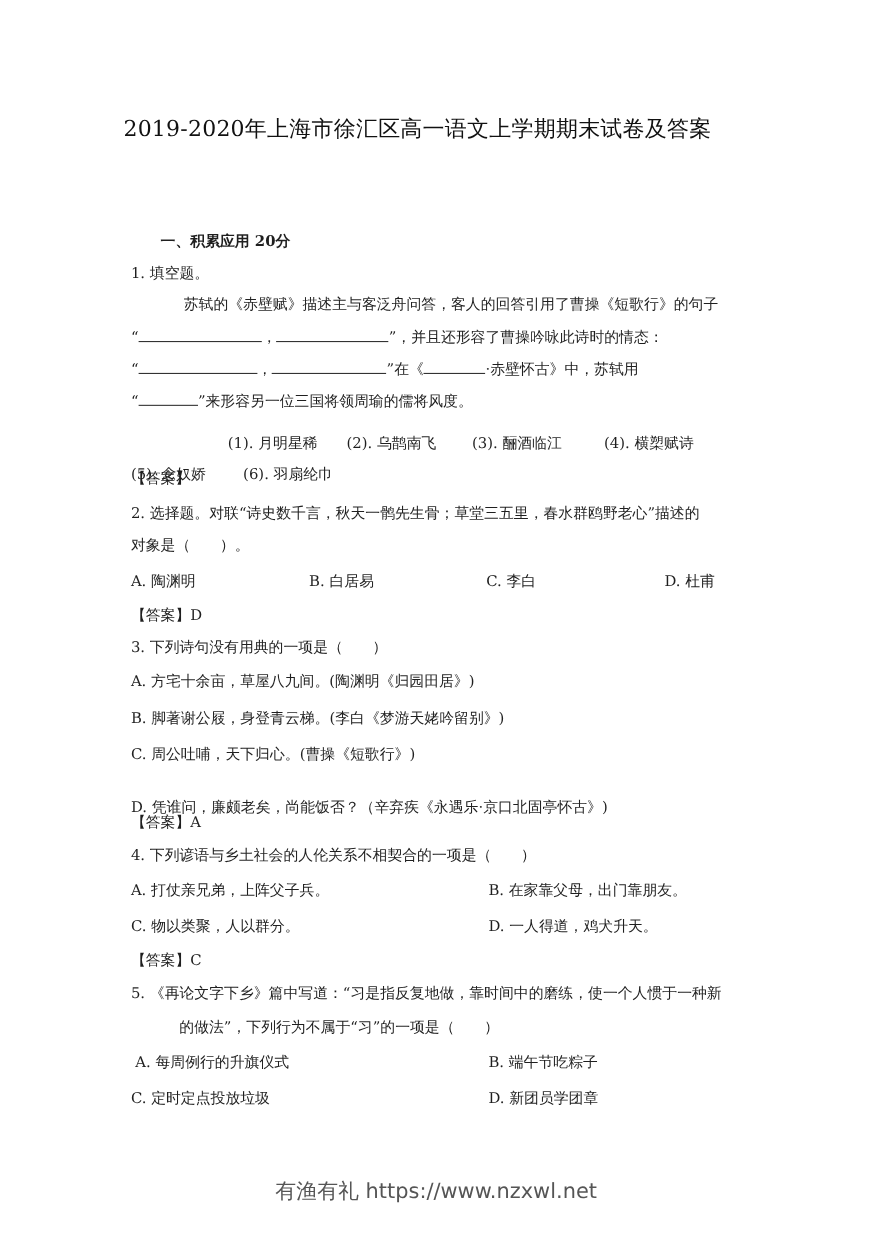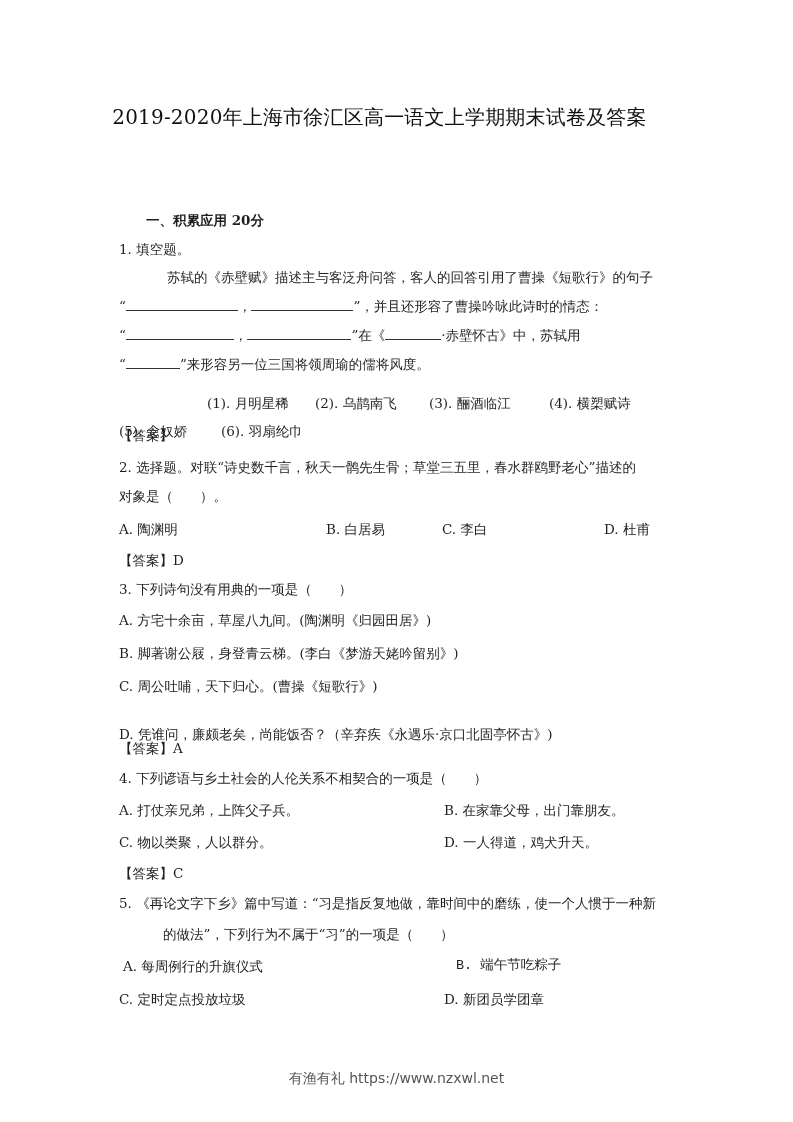--- a/index.html
+++ b/index.html
@@ -5,21 +5,21 @@
   html, body { margin: 0; padding: 0; background: #ffffff; }
   body { width: 793px; height: 1122px; position: relative; overflow: hidden;
          font-family: "DejaVu Serif", "Liberation Serif", serif; color: #1a1a1a; }
   .title { position: absolute; top: 104px; left: 0; width: 759px; text-align: center;
            font-size: 20px; letter-spacing: 0.2px; color: #111; }
   .line { position: absolute; left: 119px; font-size: 13.5px; line-height: 18px; white-space: nowrap; color: #1f1f1f; }
   .section { font-weight: bold; margin-left: 27px; }
   .blank { display: inline-block; border-bottom: 1px solid #333; height: 13px; vertical-align: baseline; }
   .col { position: absolute; white-space: nowrap; }
   .footer { position: absolute; top: 1070px; left: 0; width: 793px; text-align: center;
-            font-family: "DejaVu Sans", "Liberation Sans", sans-serif; font-size: 14px; color: #555; }
+            font-family: "DejaVu Sans", "Liberation Sans", sans-serif; font-size: 19px; color: #555; }
 </style>
 </head>
 <body>
 
 <div>
 
   <div class="title">2019-2020年上海市徐汇区高一语文上学期期末试卷及答案</div>
 
   <div class="line section" style="top:211px;">一、积累应用 20分</div>
 
@@ -46,21 +46,21 @@
   </div>
   <div class="line" style="top:422px; width:560px;">
     <span class="col" style="left:0;">(5). 念奴娇</span>
     <span class="col" style="left:102px;">(6). 羽扇纶巾</span>
   </div>
 
   <div class="line" style="top:458px;">2. 选择题。对联“诗史数千言，秋天一鹘先生骨；草堂三五里，春水群鸥野老心”描述的</div>
   <div class="line" style="top:487px;">对象是（　　）。</div>
   <div class="line" style="top:520px; width:560px;">
     <span class="col" style="left:0;">A. 陶渊明</span>
-    <span class="col" style="left:162px;margin-left:45px;">B. 白居易</span>
+    <span class="col" style="left:162px;">B. 白居易</span>
     <span class="col" style="left:323px;">C. 李白</span>
     <span class="col" style="left:485px;">D. 杜甫</span>
   </div>
   <div class="line" style="top:551px;">【答案】D</div>
 
   <div class="line" style="top:580px;">3. 下列诗句没有用典的一项是（　　）</div>
   <div class="line" style="top:611px;">A. 方宅十余亩，草屋八九间。(陶渊明《归园田居》)</div>
   <div class="line" style="top:644px;">B. 脚著谢公屐，身登青云梯。(李白《梦游天姥吟留别》)</div>
   <div class="line" style="top:677px;">C. 周公吐哺，天下归心。(曹操《短歌行》)</div>
   <div class="line" style="top:709px;margin-top:16px;">D. 凭谁问，廉颇老矣，尚能饭否？（辛弃疾《永遇乐·京口北固亭怀古》)</div>
@@ -74,21 +74,21 @@
   <div class="line" style="top:833px; width:560px;">
     <span class="col" style="left:0;">C. 物以类聚，人以群分。</span>
     <span class="col" style="left:325px;">D. 一人得道，鸡犬升天。</span>
   </div>
   <div class="line" style="top:864px;">【答案】C</div>
 
   <div class="line" style="top:894px;">5. 《再论文字下乡》篇中写道：“习是指反复地做，靠时间中的磨练，使一个人惯于一种新</div>
   <div class="line" style="top:925px;padding-left:44px;">的做法”，下列行为不属于“习”的一项是（　　）</div>
   <div class="line" style="top:957px; width:560px;">
     <span class="col" style="left:4px;">A. 每周例行的升旗仪式</span>
-    <span class="col" style="left:337px;font-family:Liberation Mono, monospace;">B. 端午节吃粽子</span>
+    <span class="col" style="left:325px;">B. 端午节吃粽子</span>
   </div>
   <div class="line" style="top:990px; width:560px;">
     <span class="col" style="left:0;">C. 定时定点投放垃圾</span>
     <span class="col" style="left:325px;">D. 新团员学团章</span>
   </div>
 
   <div class="footer">有渔有礼 https://www.nzxwl.net</div>
 </div>
 
 </body></html>

